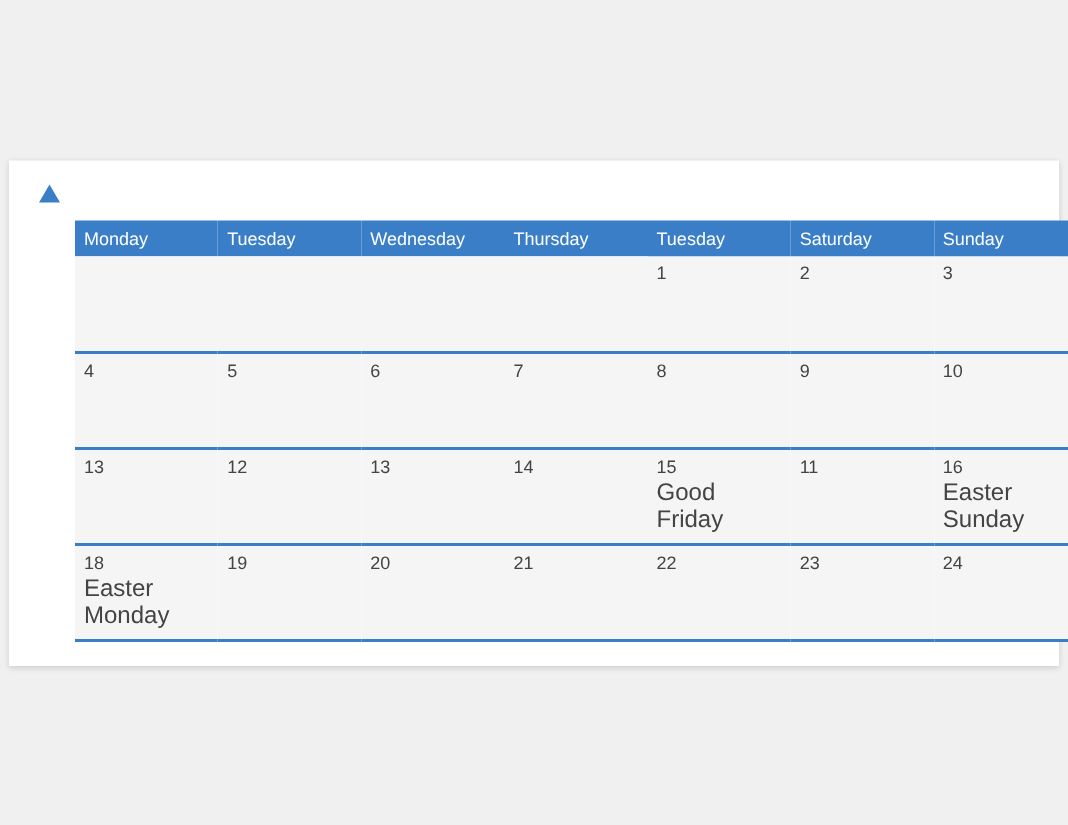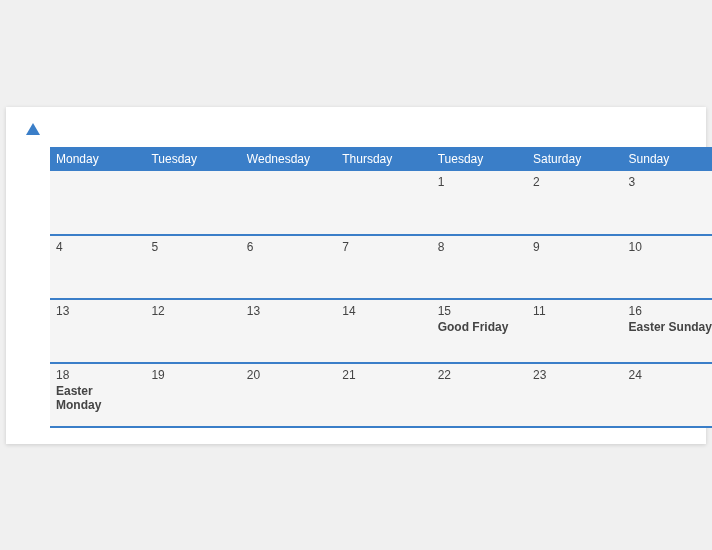--- a/index.html
+++ b/index.html
@@ -92,24 +92,23 @@
       height: 64px;
       width: calc(100% / 7);
     }
     .day-number {
       display: block;
       font-size: 12px;
       color: #444;
     }
     .holiday-name {
       display: block;
-      font-size: 12px;
+      font-size: 16px;
       color: #444;
       margin-top: 2px;
-      font-weight: bold;
     }
     .empty-cell {
       background: #f5f5f5;
     }
   </style>
 </head>
 <body>
 
 <div class="calendar-wrapper">
   <div class="header">

